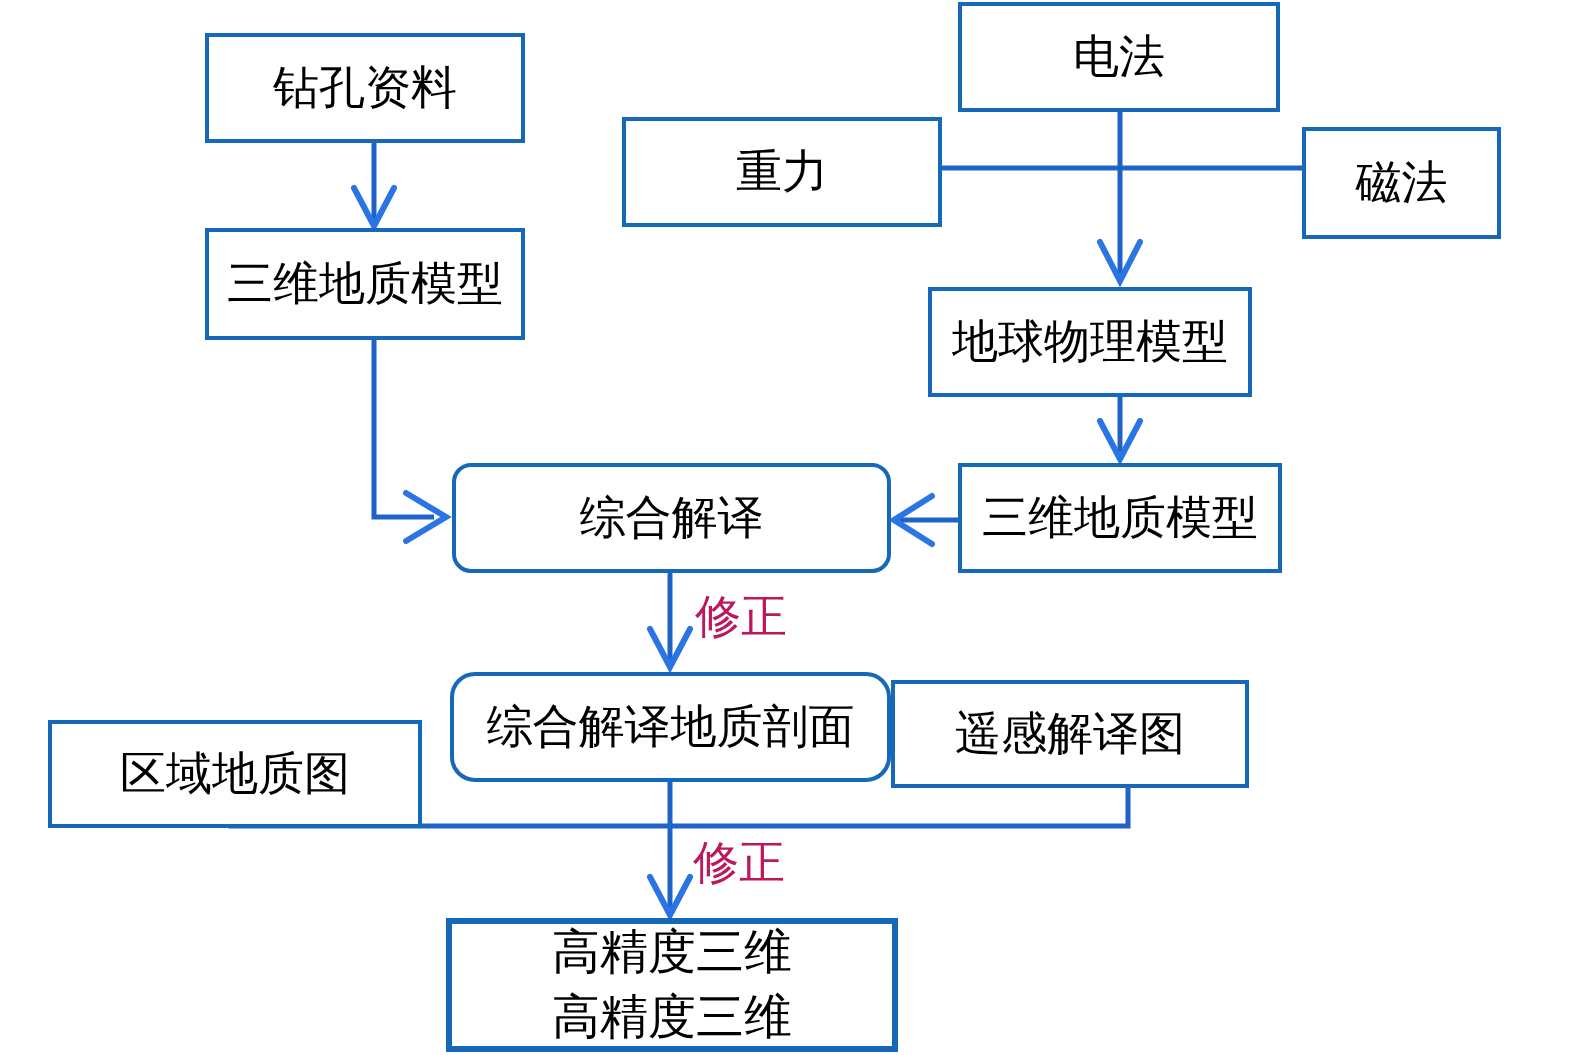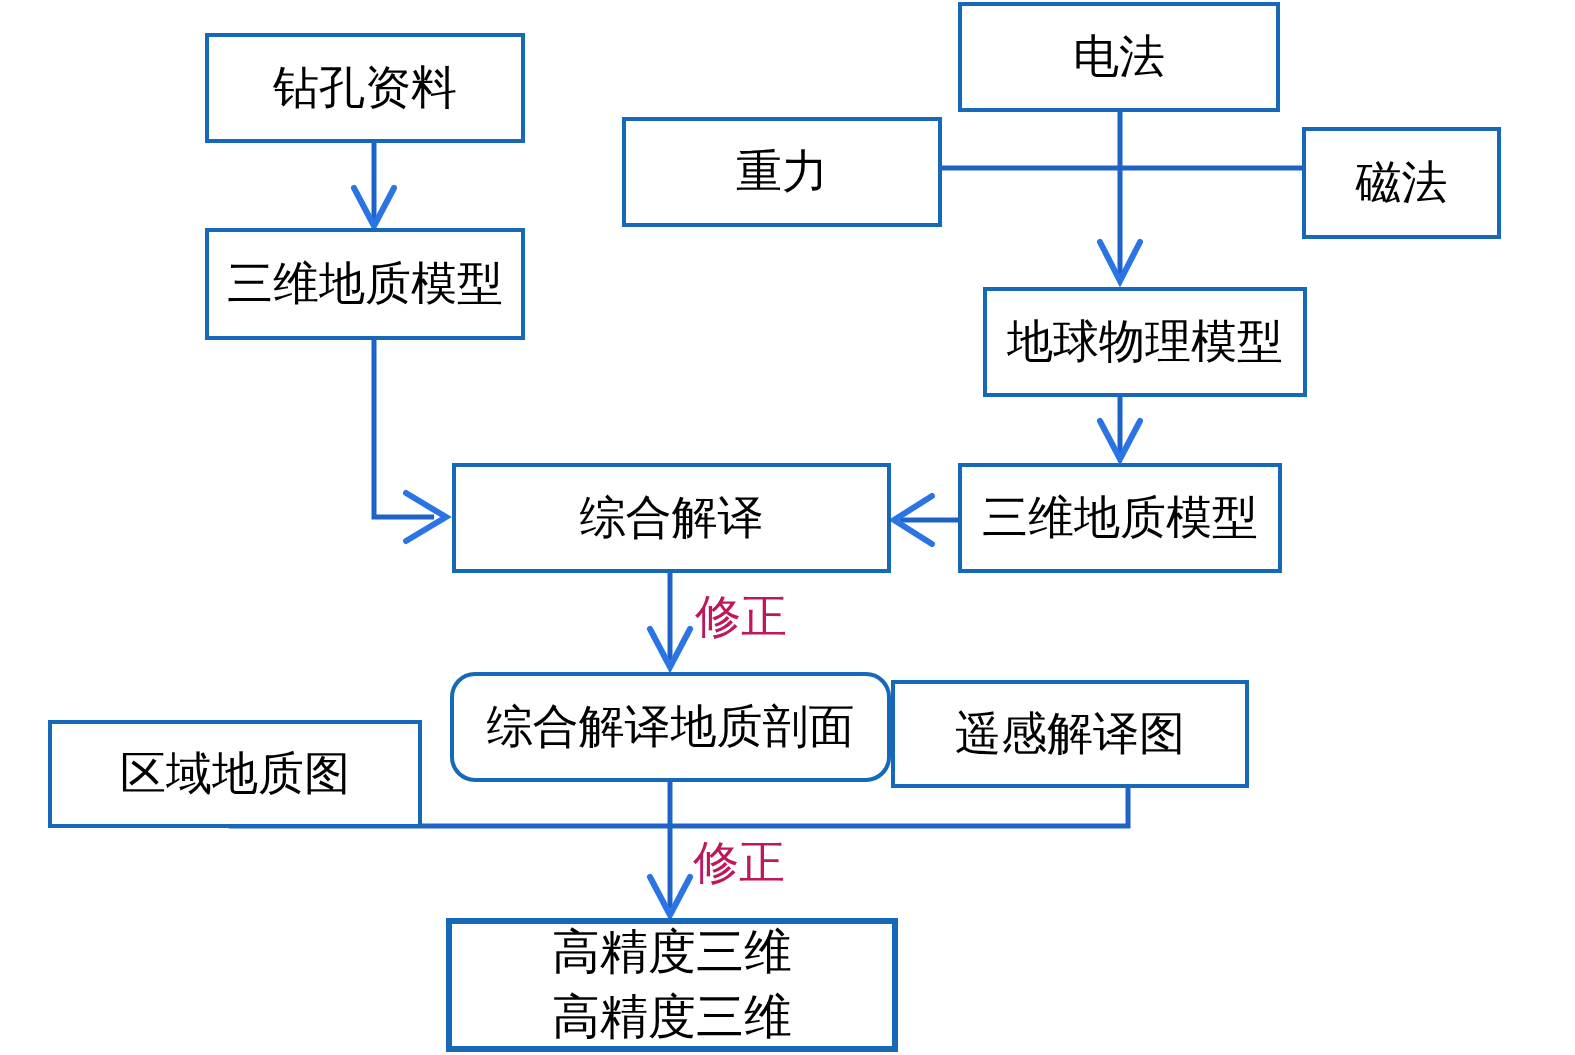--- a/index.html
+++ b/index.html
@@ -57,22 +57,22 @@
     z-index: 3;
     white-space: nowrap;
   }
 
   
   #node-drill      { left: 205px;  top: 33px;  width: 320px; height: 110px; }
   #node-model-left { left: 205px;  top: 228px; width: 320px; height: 112px; }
   #node-electrical { left: 958px;  top: 2px;   width: 322px; height: 110px; }
   #node-gravity    { left: 622px;  top: 117px; width: 320px; height: 110px; }
   #node-magnetic   { left: 1302px; top: 115px; width: 199px; height: 112px; margin-top: 12px; }
-  #node-geophys    { left: 983px;  top: 287px; width: 324px; height: 110px; }
-  #node-integrated { left: 452px;  top: 463px; width: 439px; height: 110px; }
+  #node-geophys    { left: 928px;  top: 287px; width: 324px; height: 110px; }
+  #node-integrated { left: 452px;  top: 463px; width: 439px; height: 110px; border-radius: 19px; }
   #node-model-right{ left: 958px;  top: 463px; width: 324px; height: 110px; }
   #node-regional   { left: 48px;   top: 672px; width: 374px; height: 108px; margin-top: 48px; }
   #node-section    { left: 450px;  top: 672px; width: 441px; height: 110px; border-radius: 25px; }
   #node-remote     { left: 891px;  top: 680px; width: 358px; height: 108px; }
   #node-final      { left: 446px;  top: 918px; width: 452px; height: 134px; }
 
   #label-revise-1 { left: 695px; top: 592px; }
   #label-revise-2 { left: 693px; top: 838px; }
 </style>
 </head>

